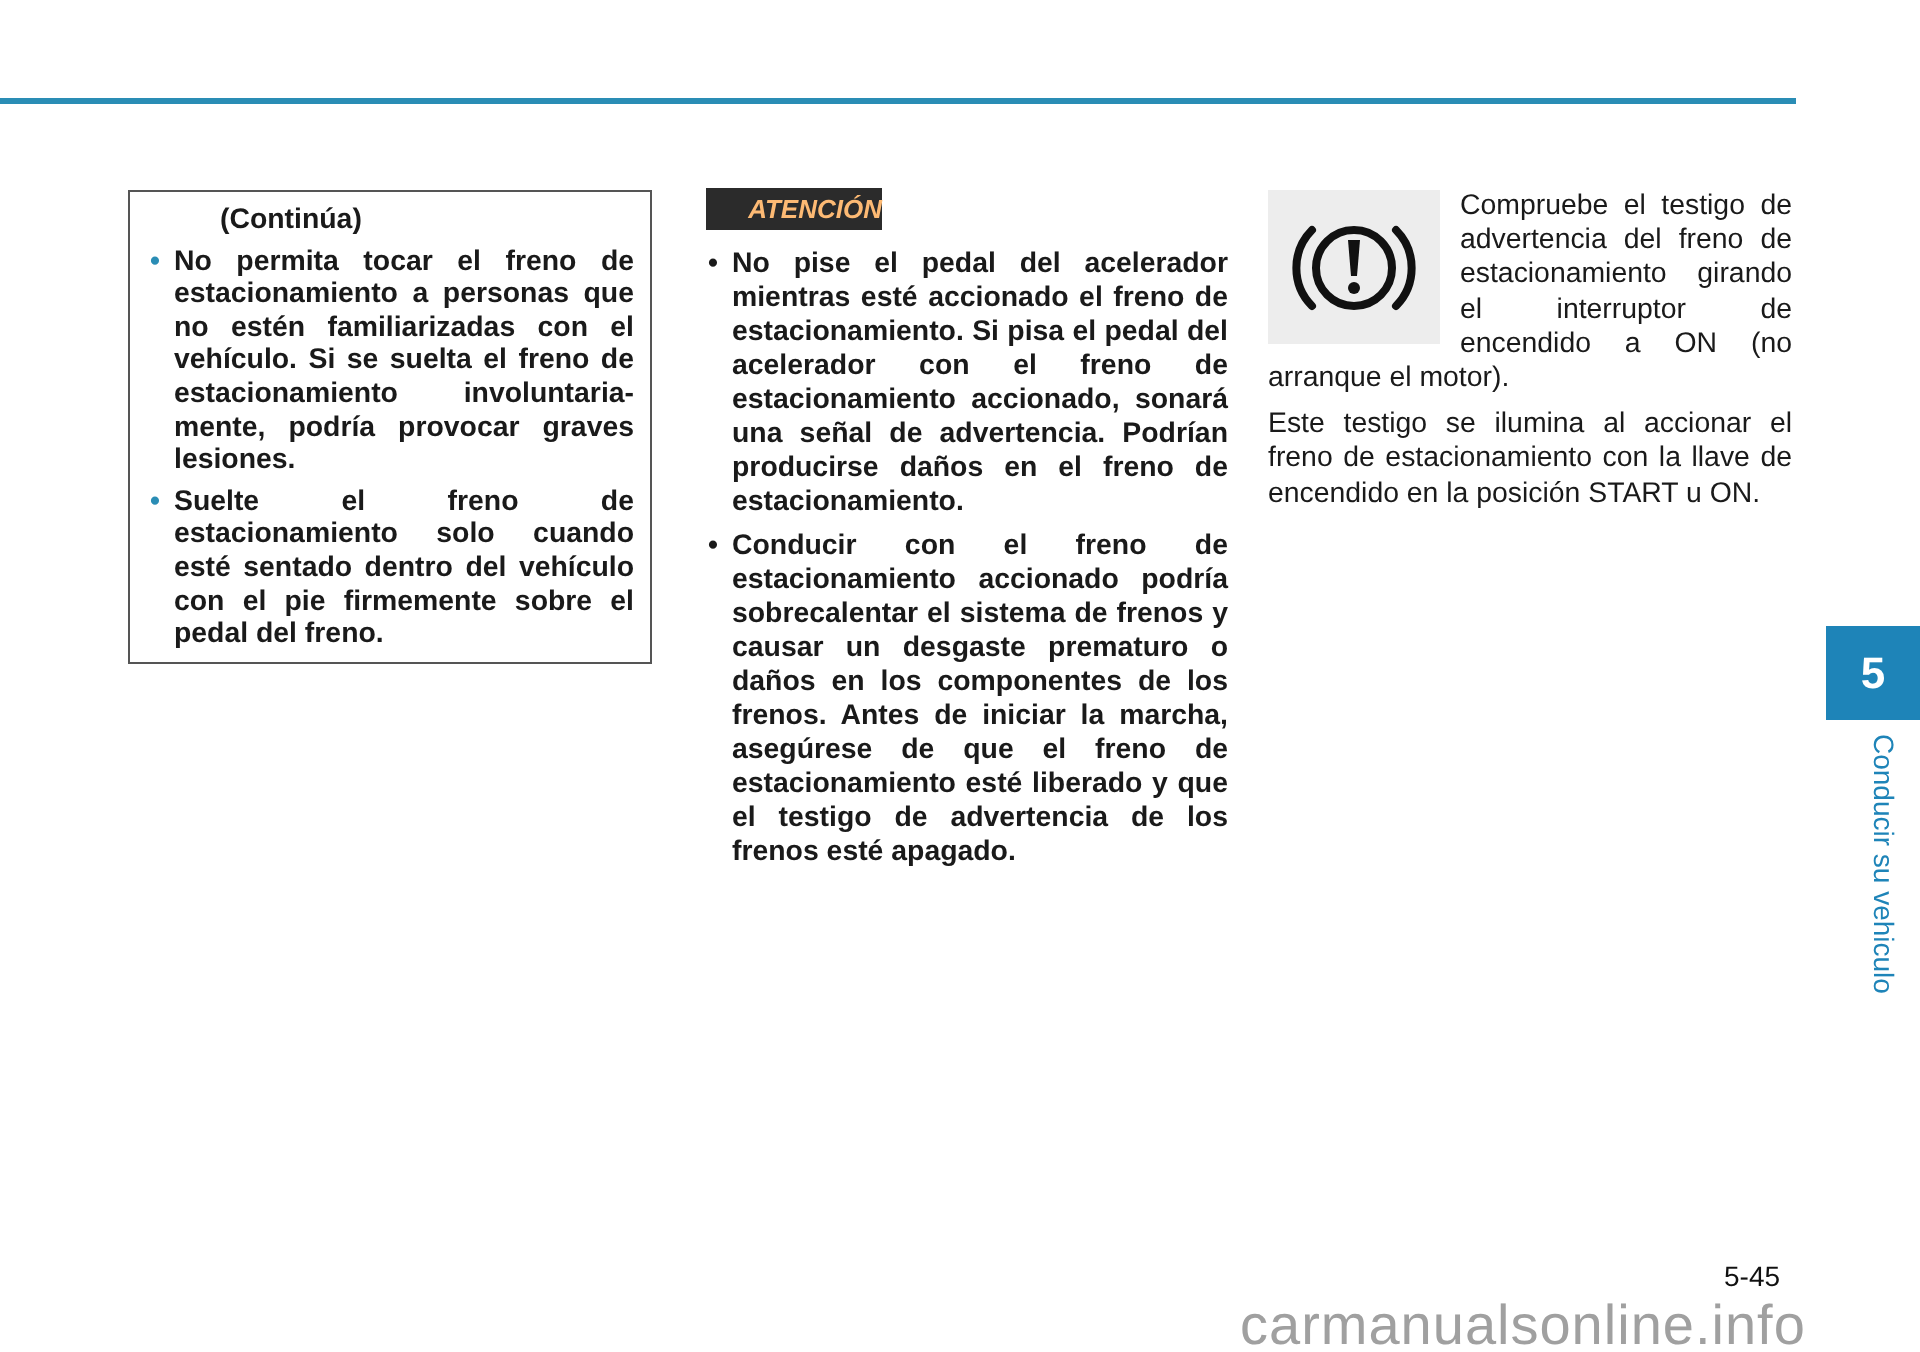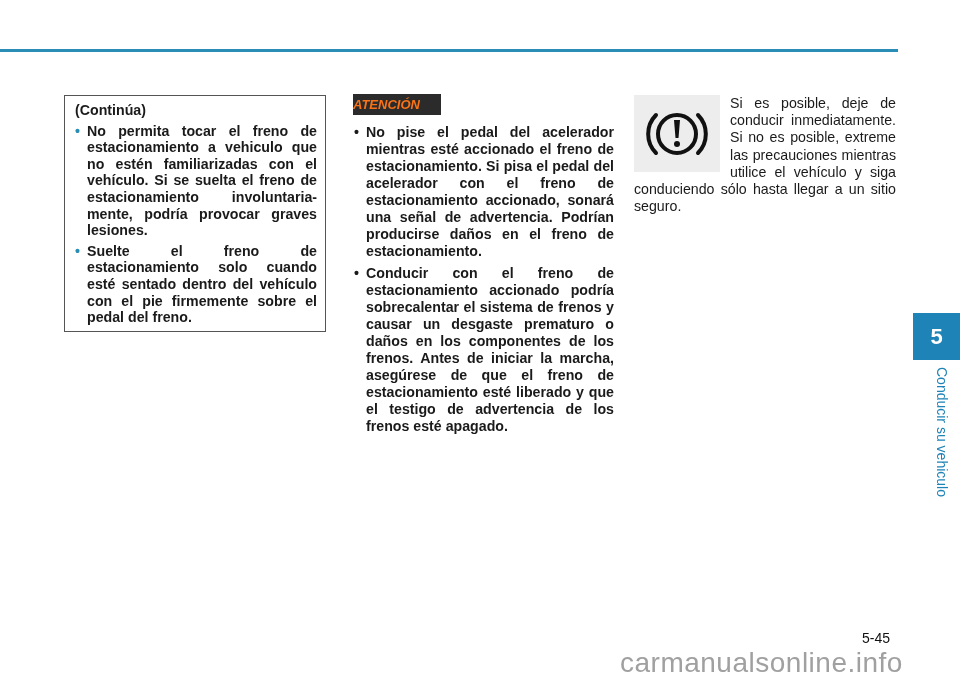--- a/index.html
+++ b/index.html
@@ -2,25 +2,25 @@
 <html><head>
 <meta charset="utf-8">
 <style>
   html, body { margin:0; padding:0; }
   body { width:960px; height:676px; position:relative; background:#ffffff; overflow:hidden;
          font-family:"Liberation Sans", sans-serif; color:#1a1a1a; }
   .top-rule { position:absolute; left:0; top:49px; width:898px; height:3px; background:#2a8db5; }
   .col { position:absolute; font-size:14.2px; line-height:17.2px; }
   .box { position:absolute; left:64px; top:95px; width:262px; height:237px; border:1px solid #555;
          box-sizing:border-box; padding:6px 8px 0 10px; font-weight:bold; font-size:14.2px; line-height:16.6px; }
-  .box .cont { margin-bottom:4px; }
+  .box .cont { margin-bottom:4px;margin-left:35px; }
   .bitem { position:relative; padding-left:12px; text-align:justify; text-align-last:left; margin-bottom:4px; }
   .bitem .dot { position:absolute; left:0; top:0; color:#2a8db5; }
-  .caution { position:absolute; left:353px; top:94px; width:88px; height:21px; background:#2b2b2b; color:#f97316;
-             font-weight:bold; font-style:italic; font-size:13px; line-height:21px; text-align:left; }
+  .caution { position:absolute; left:353px; top:94px; width:88px; height:21px; background:#2b2b2b; color:#fdba74;
+             font-weight:bold; font-style:italic; font-size:13px; line-height:21px; text-align:right; }
   .mid { left:354px; top:124px; width:260px; font-weight:bold; font-size:14.2px; line-height:17px; }
   .mid .bitem { padding-left:12px; margin-bottom:5px; }
   .mid .bitem .dot { color:#1a1a1a; }
   .right { left:634px; top:95px; width:262px; font-size:14.2px; line-height:17.2px; }
   .icon-box { float:left; width:86px; height:77px; background:#ededed; margin:0 10px 2px 0; display:flex;
               align-items:center; justify-content:center; }
   .para { text-align:justify; margin:0 0 6px 0; }
   .side-tab { position:absolute; left:913px; top:313px; width:47px; height:47px; background:#1e84b8; color:#fff;
               font-size:22px; font-weight:bold; display:flex; align-items:center; justify-content:center; }
   .side-label { position:absolute; left:920px; top:367px; width:30px; height:140px; color:#1e84b8; font-size:14px;
@@ -30,21 +30,21 @@
 </style>
 </head>
 <body>
 
 <div class="top-rule"></div>
 
 <div class="box">
   <div class="cont">(Continúa)</div>
   <div class="bitem">
     <span class="dot">•</span>
-    <span>No permita tocar el freno de estacionamiento a vehiculo que no estén familiarizadas con el vehículo. Si se suelta el freno de estacionamiento involuntaria-mente, podría provocar graves lesiones.</span>
+    <span>No permita tocar el freno de estacionamiento a personas que no estén familiarizadas con el vehículo. Si se suelta el freno de estacionamiento involuntaria-mente, podría provocar graves lesiones.</span>
   </div>
   <div class="bitem">
     <span class="dot">•</span>
     <span>Suelte el freno de estacionamiento solo cuando esté sentado dentro del vehículo con el pie firmemente sobre el pedal del freno.</span>
   </div>
 </div>
 
 <div class="caution">ATENCIÓN</div>
 
 <div class="col mid">
@@ -61,20 +61,21 @@
 <div class="col right">
   <div class="icon-box">
     <svg width="66" height="58" viewBox="0 0 66 58">
       <circle cx="33" cy="29" r="19" fill="none" stroke="#111" stroke-width="4"></circle>
       <path d="M12 10 A27 27 0 0 0 12 48" fill="none" stroke="#111" stroke-width="4" stroke-linecap="round"></path>
       <path d="M54 10 A27 27 0 0 1 54 48" fill="none" stroke="#111" stroke-width="4" stroke-linecap="round"></path>
       <path d="M30 15 L36 15 L34.5 33 L31.5 33 Z" fill="#111"></path>
       <circle cx="33" cy="39" r="3" fill="#111"></circle>
     </svg>
   </div>
-  <p class="para">Si es posible, deje de conducir inmediatamente. Si no es posible, extreme las precauciones mientras utilice el vehículo y siga conduciendo sólo hasta llegar a un sitio seguro.</p>
+  <p class="para">Compruebe el testigo de advertencia del freno de estacionamiento girando el interruptor de encendido a ON (no arranque el motor).</p>
+  <p class="para">Este testigo se ilumina al accionar el freno de estacionamiento con la llave de encendido en la posición START u ON.</p>
 </div>
 
 <div class="side-tab">5</div>
 <div class="side-label">Conducir su vehiculo</div>
 
 <div class="page-num">5-45</div>
 <div class="watermark">carmanualsonline.info</div>
 
 </body></html>

